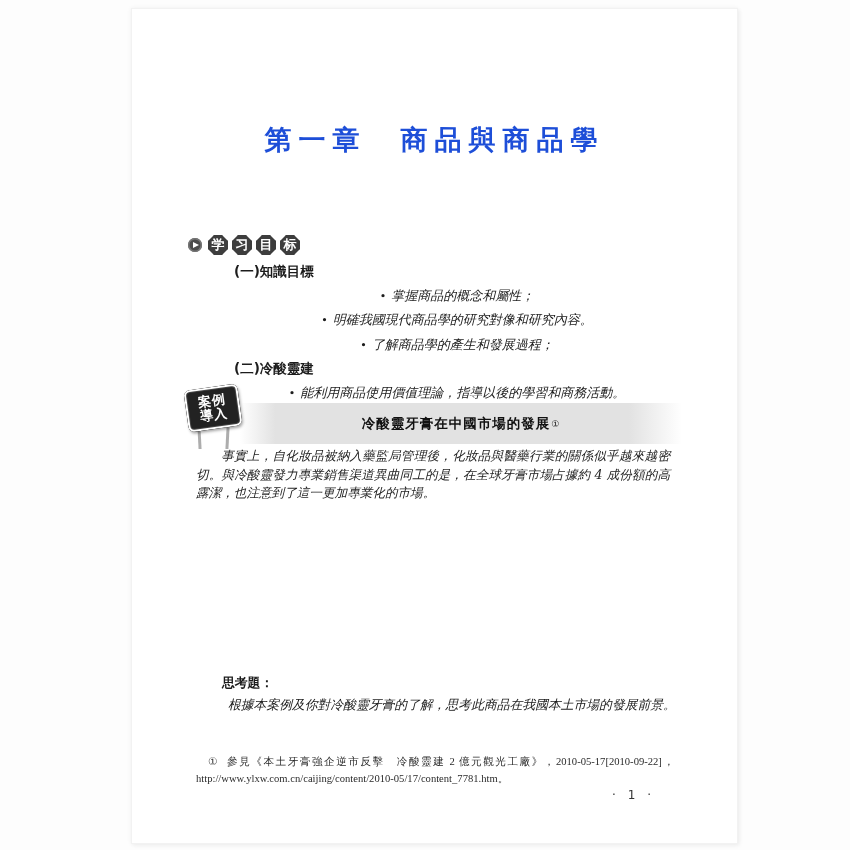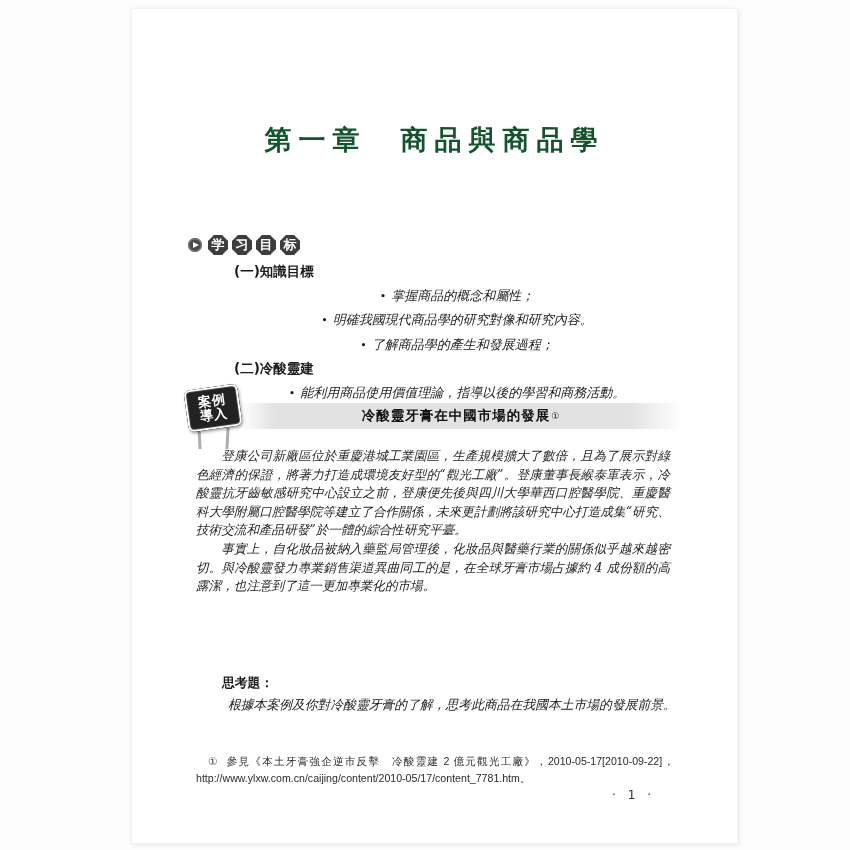--- a/index.html
+++ b/index.html
@@ -2,21 +2,21 @@
 <html><head>
 <meta charset="utf-8">
 <style>
   html,body{margin:0;padding:0;width:850px;height:850px;background:#fdfdfd;overflow:hidden;
     font-family:"DejaVu Sans", sans-serif;}
   .page{position:relative;width:605px;height:834px;margin:8px 0 0 131px;background:#fff;
     border:1px solid #f2f2f2;box-shadow:0 0 5px rgba(0,0,0,0.05), 2px 2px 4px rgba(0,0,0,0.04);}
 
   
   .chapter-title{position:absolute;top:113px;left:0;width:100%;text-align:center;
-    font-size:27px;font-weight:bold;color:#14532d;letter-spacing:7px;}
+    font-size:27px;font-weight:bold;color:#1d4ed8;letter-spacing:7px;}
 
   
   .obj-head{position:absolute;top:226px;left:56px;display:flex;align-items:center;}
   .play{width:14px;height:14px;border-radius:50%;background:#4a4a4a;position:relative;
     margin-right:6px;box-shadow:inset 0 0 0 1.5px #777;}
   .play::after{content:"";position:absolute;left:5px;top:3.5px;
     border-left:6px solid #fff;border-top:3.5px solid transparent;border-bottom:3.5px solid transparent;}
   .badge{width:20px;height:20px;background:#3d3d3d;color:#fff;margin-right:4px;
     clip-path:polygon(30% 0,70% 0,100% 30%,100% 70%,70% 100%,30% 100%,0 70%,0 30%);
     display:flex;align-items:center;justify-content:center;
@@ -34,41 +34,41 @@
   .board{position:absolute;top:2px;left:4px;width:54px;height:42px;background:#222;
     border-radius:6px;transform:rotate(-8deg);
     box-shadow:inset 0 0 0 2px #fff, inset 0 0 0 3px #444, 1px 2px 3px rgba(0,0,0,0.35);
     display:flex;flex-direction:column;align-items:center;justify-content:center;
     color:#fff;font-weight:bold;font-size:13px;line-height:14px;letter-spacing:1px;}
   .leg{position:absolute;width:3px;height:22px;background:#adadad;top:42px;}
   .leg.l1{left:16px;transform:rotate(-3deg);}
   .leg.l2{left:44px;transform:rotate(3deg);}
 
   
-  .case-bar{position:absolute;top:394px;left:108px;width:442px;height:26px;
+  .case-bar{position:absolute;top:394px;left:108px;width:442px;height:41px;
     background:linear-gradient(90deg, rgba(224,224,224,0) 0%, #e2e2e2 8%, #e2e2e2 88%, rgba(224,224,224,0) 100%);
     display:flex;align-items:center;justify-content:center;
     font-size:13.5px;font-weight:bold;color:#111;letter-spacing:1px;}
   .case-bar sup{font-size:9px;font-weight:normal;margin-left:1px;}
 
   
   .case-body{position:absolute;top:438px;left:64px;width:474px;
     font-family:"DejaVu Serif", serif;font-style:italic;
     font-size:12.6px;line-height:18.6px;color:#1e1e1e;text-align:justify;}
   .case-body p{margin:0;text-indent:2em;}
 
   
   .think{position:absolute;top:664px;left:76px;width:474px;
     font-size:12.8px;line-height:20px;color:#1a1a1a;}
   .think-label{font-weight:bold;margin-left:14px;}
   .think-text{font-family:"DejaVu Serif", serif;font-style:italic;margin-left:20px;margin-top:2px;}
 
   
   .footnote{position:absolute;top:744px;left:64px;width:478px;
-    font-family:Liberation Sans, sans-serif;font-size:10.6px;line-height:17px;color:#2a2a2a;text-align:justify;}
+    font-family:Liberation Serif, serif;font-size:10.6px;line-height:17px;color:#2a2a2a;text-align:justify;}
   .footnote .marker{margin-right:8px;margin-left:12px;}
 
   
   .page-number{position:absolute;top:779px;right:82px;font-size:12px;color:#333;letter-spacing:4px;}
 </style>
 </head>
 <body>
 
 <div class="page">
 
@@ -99,21 +99,20 @@
       <span>導入</span>
     </div>
   </div>
 
   <div class="case-bar">
     <span>冷酸靈牙膏在中國市場的發展</span>
       <sup>①</sup>
   </div>
 
   <div class="case-body">
-    <p>登康公司新廠區位於重慶港城工業園區，生產規模擴大了數倍，且為了展示對綠色經濟的保證，將著力打造成環境友好型的“觀光工廠”。登康董事長緱泰軍表示，冷酸靈抗牙齒敏感研究中心設立之前，登康便先後與四川大學華西口腔醫學院、重慶醫科大學附屬口腔醫學院等建立了合作關係，未來更計劃將該研究中心打造成集“研究、技術交流和產品研發”於一體的綜合性研究平臺。</p>
     <p>事實上，自化妝品被納入藥監局管理後，化妝品與醫藥行業的關係似乎越來越密切。與冷酸靈發力專業銷售渠道異曲同工的是，在全球牙膏市場占據約 4 成份額的高露潔，也注意到了這一更加專業化的市場。</p>
   </div>
 
   <div class="think">
     <div class="think-label">思考題：</div>
     <div class="think-text">根據本案例及你對冷酸靈牙膏的了解，思考此商品在我國本土市場的發展前景。</div>
   </div>
 
   <div class="footnote">
     <span class="marker">①</span><span>參見《本土牙膏強企逆市反擊　冷酸靈建 2 億元觀光工廠》，2010-05-17[2010-09-22]，http://www.ylxw.com.cn/caijing/content/2010-05/17/content_7781.htm。</span>

